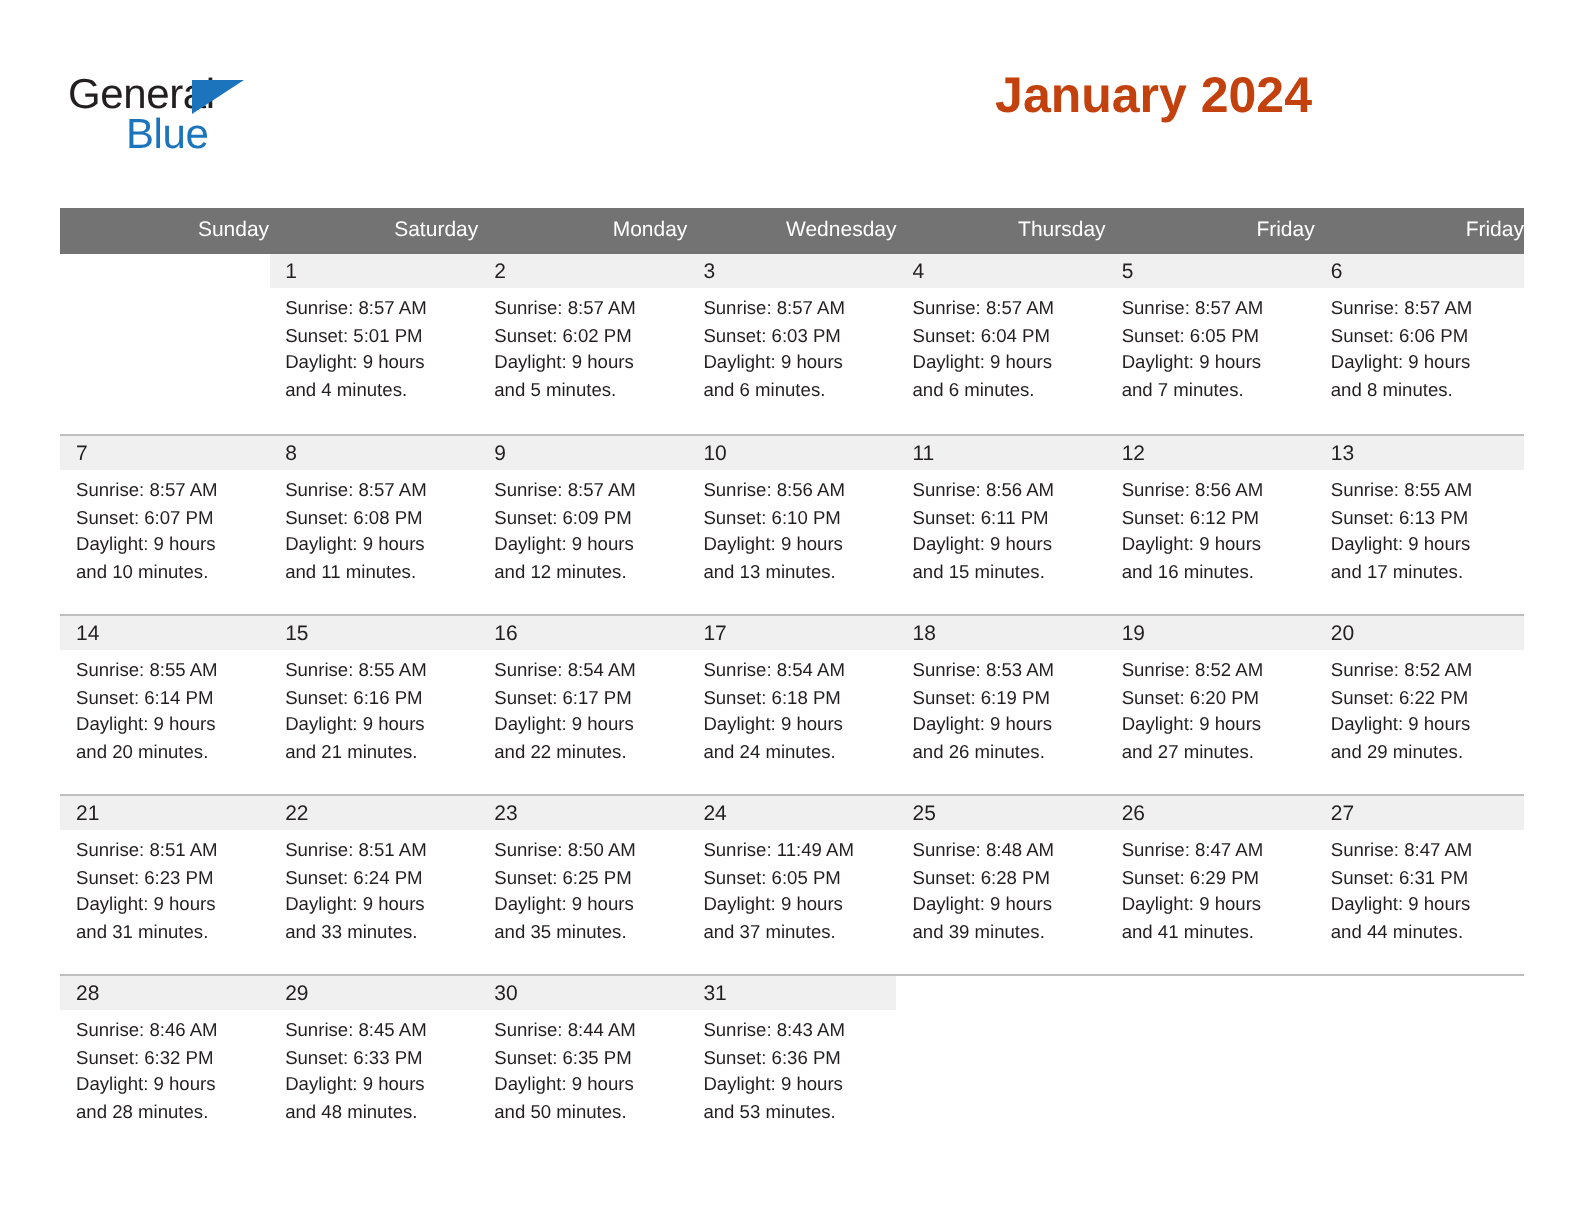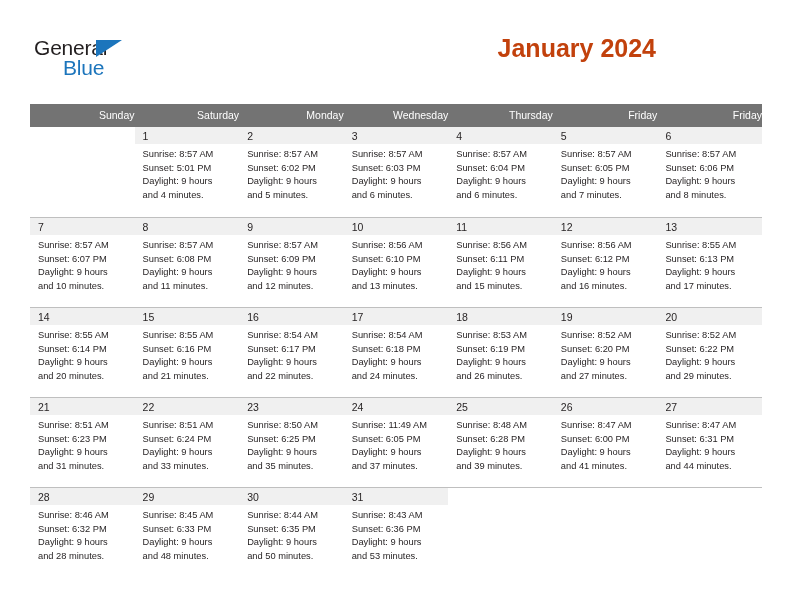--- a/index.html
+++ b/index.html
@@ -446,21 +446,21 @@
                 <div>Daylight: 9 hours</div>
                 <div>and 39 minutes.</div>
               </div>
             </div>
           </td>
           <td>
             <div class="daycell">
               <div class="daynum-band">26</div>
               <div class="daylines">
                 <div>Sunrise: 8:47 AM</div>
-                <div>Sunset: 6:00 PM</div>
+                <div>Sunset: 6:29 PM</div>
                 <div>Daylight: 9 hours</div>
                 <div>and 41 minutes.</div>
               </div>
             </div>
           </td>
           <td>
             <div class="daycell">
               <div class="daynum-band">27</div>
               <div class="daylines">
                 <div>Sunrise: 8:47 AM</div>

